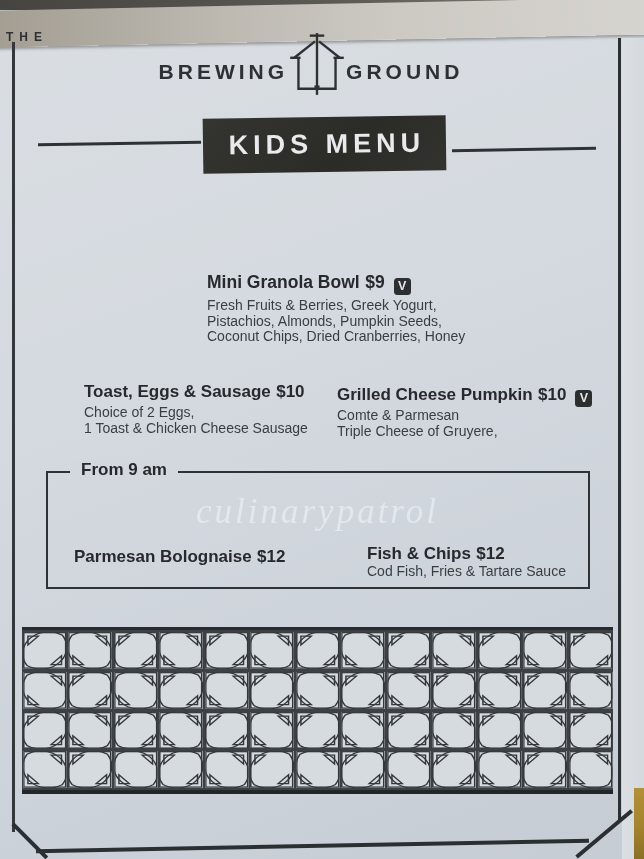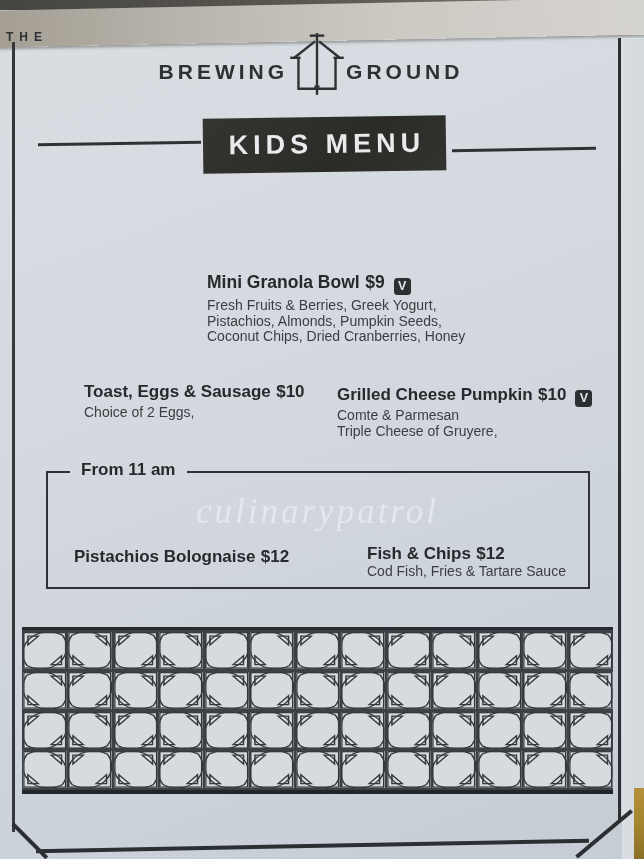--- a/index.html
+++ b/index.html
@@ -126,36 +126,37 @@
     <div class="item-desc">Fresh Fruits &amp; Berries, Greek Yogurt,</div>
     <div class="item-desc">Pistachios, Almonds, Pumpkin Seeds,</div>
     <div class="item-desc">Coconut Chips, Dried Cranberries, Honey</div>
   </div>
 
   <div class="item i-toast">
     <div class="item-title">
       <span>Toast, Eggs &amp; Sausage</span><span class="price">$10</span>
     </div>
     <div class="item-desc">Choice of 2 Eggs,</div>
+    <div class="item-desc">1 Toast &amp; Chicken Cheese Sausage</div>
   </div>
 
   <div class="item i-grilled">
     <div class="item-title">
       <span>Grilled Cheese Pumpkin</span><span class="price">$10</span><span class="veg-badge">V</span>
     </div>
     <div class="item-desc">Comte &amp; Parmesan</div>
     <div class="item-desc">Triple Cheese of Gruyere,</div>
   </div>
 
   <div class="from-box">
-    <div class="from-label">From 11 am</div>
+    <div class="from-label">From 9 am</div>
 
     <div class="item i-spaghetti">
       <div class="item-title">
-        <span>Pistachios Bolognaise</span><span class="price">$12</span>
+        <span>Parmesan Bolognaise</span><span class="price">$12</span>
       </div>
     </div>
 
     <div class="item i-fish">
       <div class="item-title">
         <span>Fish &amp; Chips</span><span class="price">$12</span>
       </div>
       <div class="item-desc">Cod Fish, Fries &amp; Tartare Sauce</div>
     </div>
   </div>

